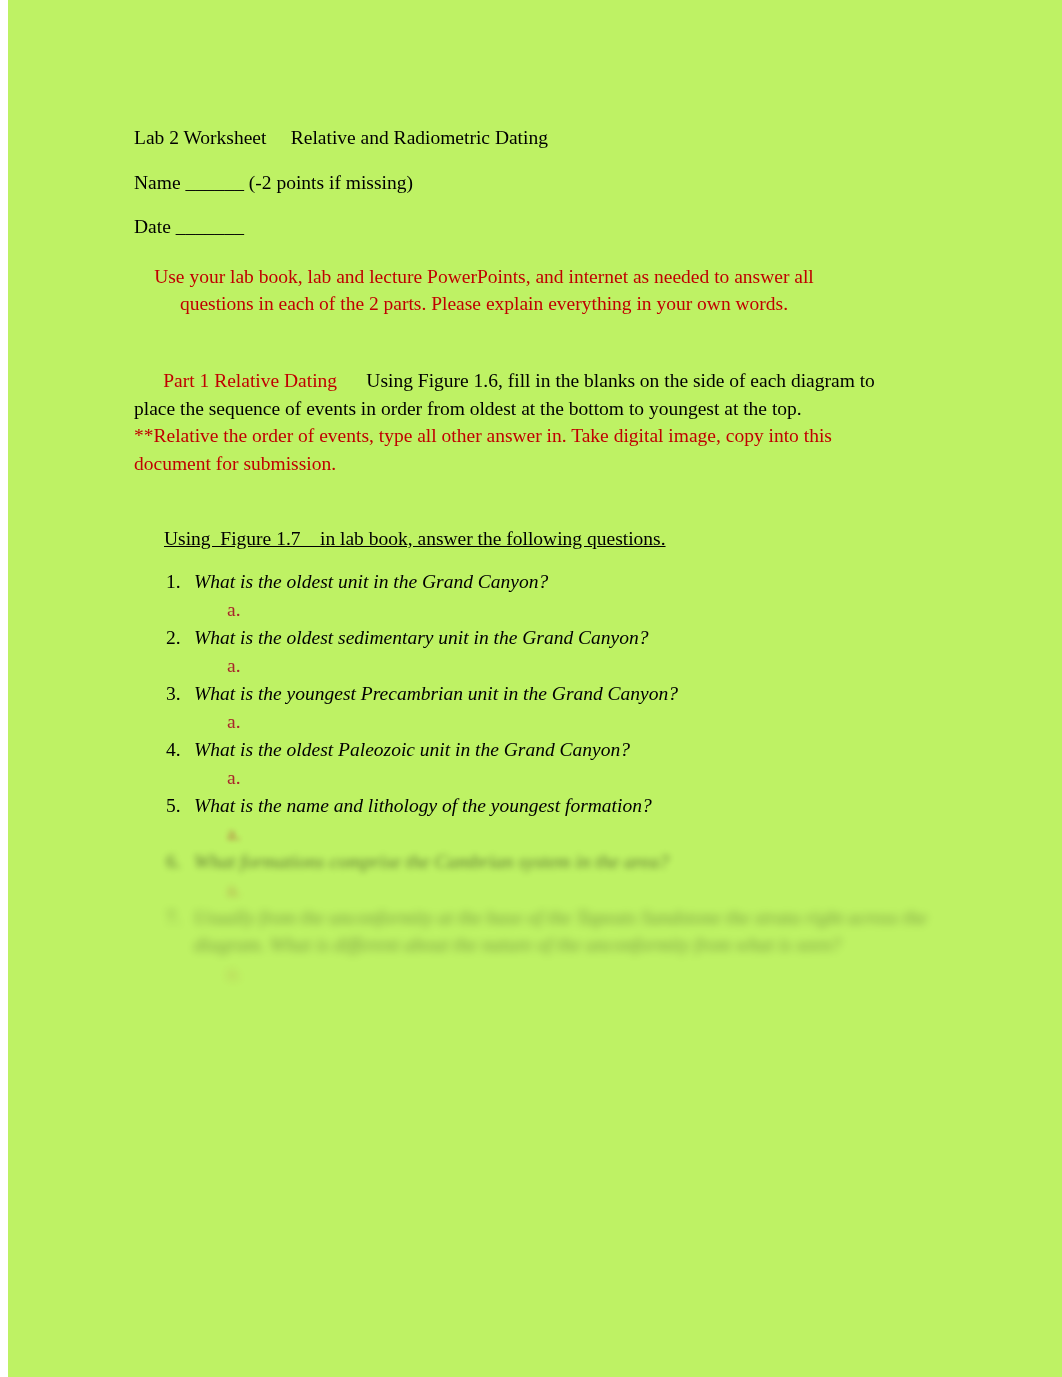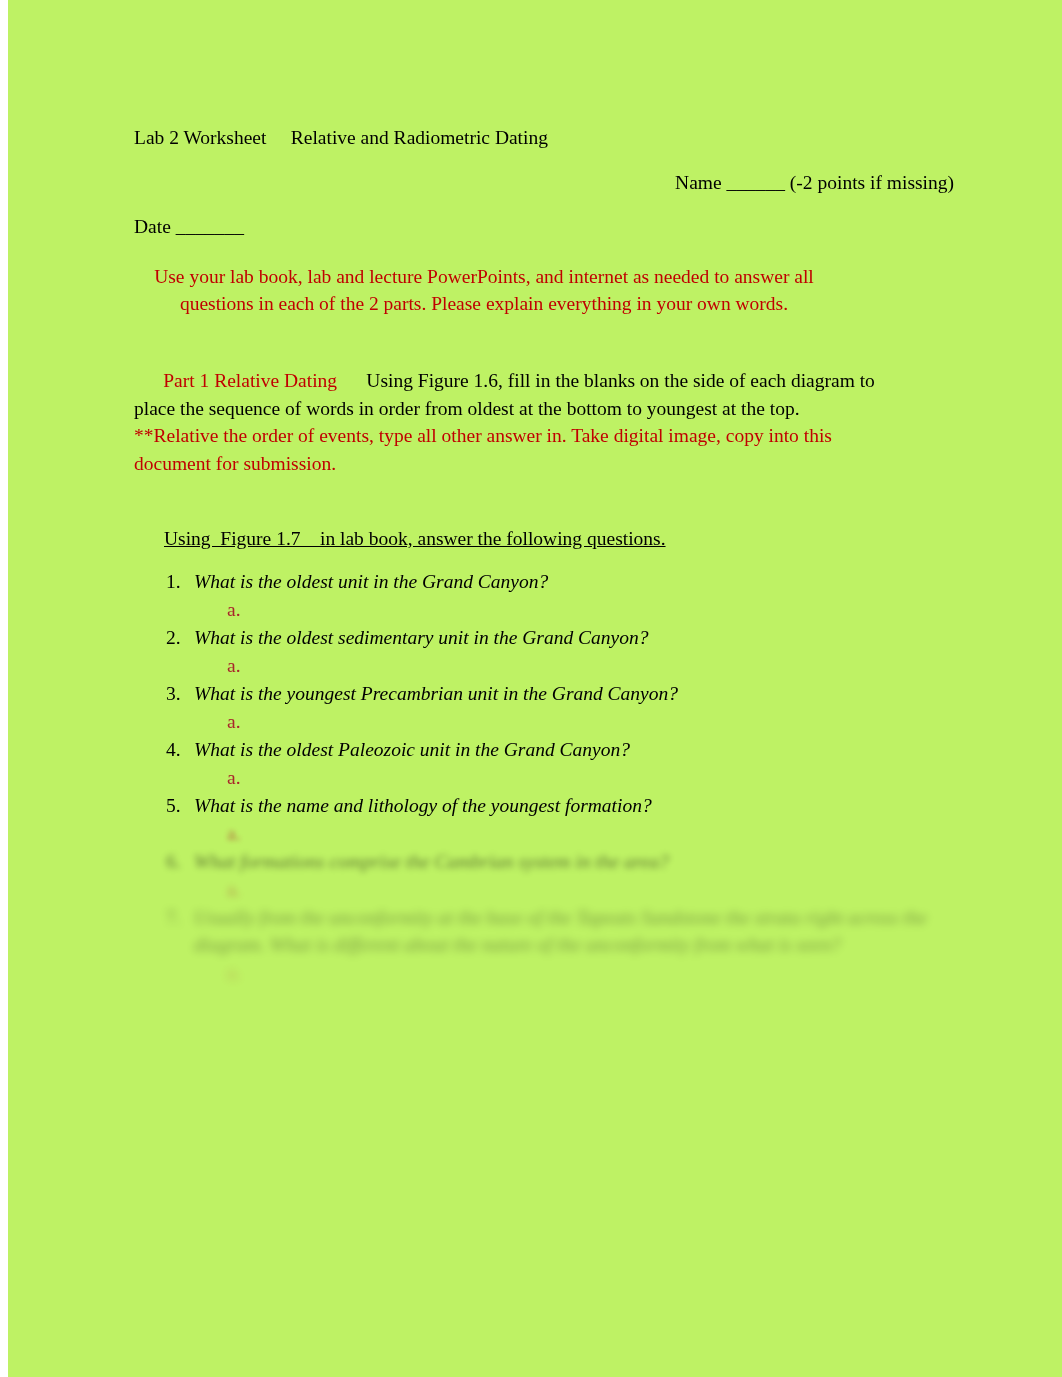--- a/index.html
+++ b/index.html
@@ -32,21 +32,21 @@
   }
 
   .para {
     font-size: 19.5px;
     line-height: 27.5px;
     margin: 0 0 18px 0;
     white-space: pre-wrap;
   }
 
   .para.header-line { margin-bottom: 17px; }
-  .para.name-line   { margin-bottom: 17px; text-align: right; }
+  .para.name-line   { margin-bottom: 17px; }
   .para.date-line   { margin-bottom: 22px; }
 
   .red       { color: #C00000; }
 
   .para.instructions {
     color: #C00000;
     width: 700px;
     margin-bottom: 22px;
     text-align: center;
   }
@@ -114,21 +114,21 @@
 
     <p class="para header-line">Lab 2 Worksheet     Relative and Radiometric Dating</p>
 
     <p class="para name-line">Name ______ (-2 points if missing)</p>
 
     <p class="para date-line">Date _______</p>
 
     <p class="para instructions">Use your lab book, lab and lecture PowerPoints, and internet as needed to answer all questions in each of the 2 parts. Please explain everything in your own words.</p>
 
     <p class="para part1">
-      <span class="red">Part 1 Relative Dating</span><span>      Using Figure 1.6, fill in the blanks on the side of each diagram to place the sequence of words in order from oldest at the bottom to youngest at the top.  </span><span class="red">**Relative the order of events, type all other answer in. Take digital image, copy into this document for submission.</span>
+      <span class="red">Part 1 Relative Dating</span><span>      Using Figure 1.6, fill in the blanks on the side of each diagram to place the sequence of events in order from oldest at the bottom to youngest at the top.  </span><span class="red">**Relative the order of events, type all other answer in. Take digital image, copy into this document for submission.</span>
     </p>
 
     <p class="para using-fig">Using  Figure 1.7    in lab book, answer the following questions.</p>
 
     <ol class="qlist">
 
       <li class="qitem">
         <span class="qnum">1.</span>
         <span class="qtext">What is the oldest unit in the Grand Canyon?</span>
       </li>

